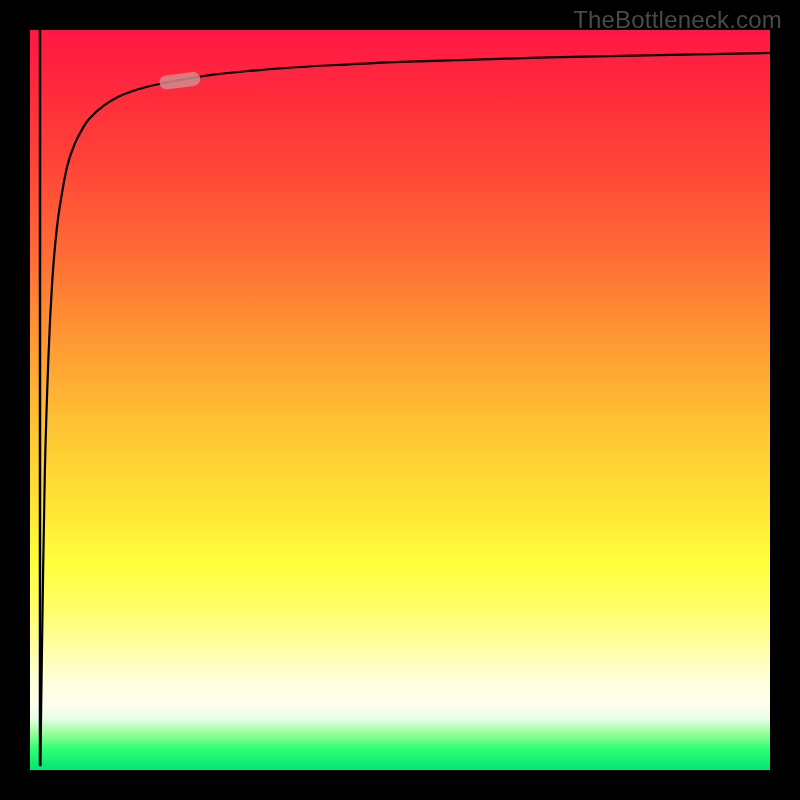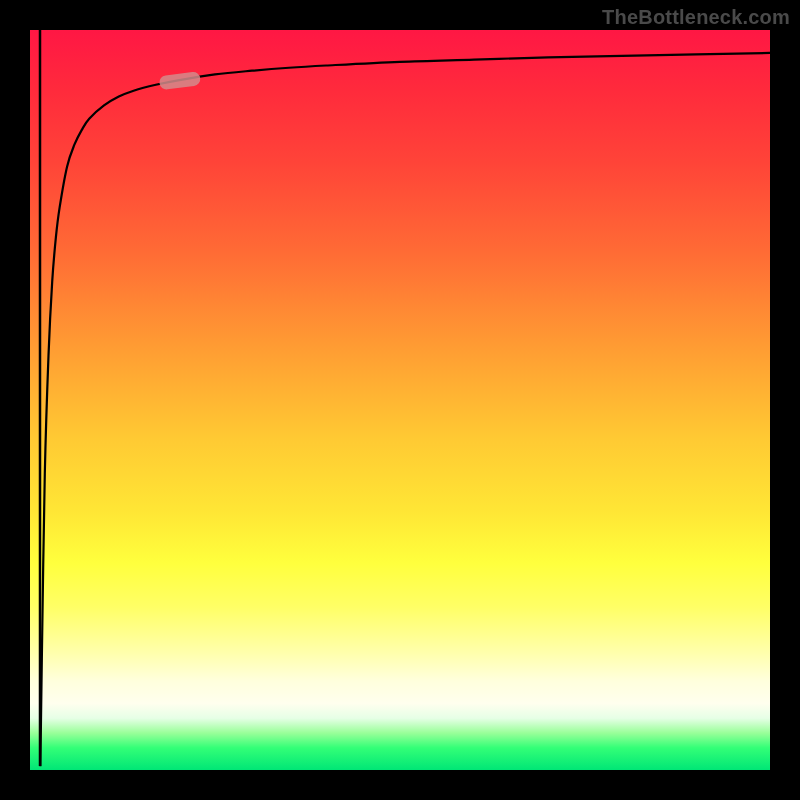--- a/index.html
+++ b/index.html
@@ -6,25 +6,24 @@
   body {
     width: 800px;
     height: 800px;
     background: #000;
     position: relative;
     font-family: Arial, Helvetica, sans-serif;
   }
   .watermark {
     position: absolute;
     top: 6px;
-    right: 10px;
+    right: 18px;
     color: #4a4a4a;
-    font-size: 20px;
+    font-size: 24px;
     letter-spacing: 0.2px;
-    font-weight: bold;
   }
   .plot-area {
     position: absolute;
     top: 30px;
     left: 30px;
     width: 740px;
     height: 740px;
     background: linear-gradient(to bottom,
       #ff1744 0%,
       #ff2a3c 8%,

